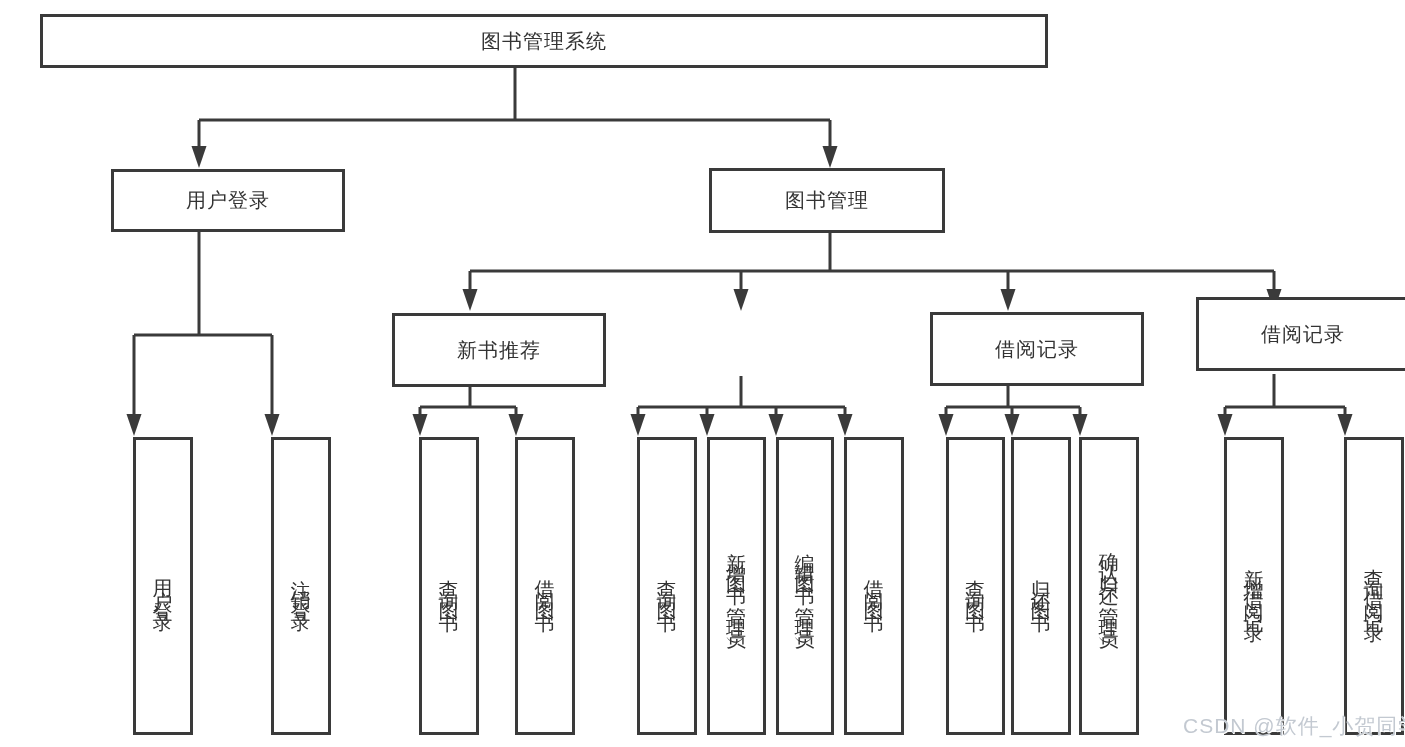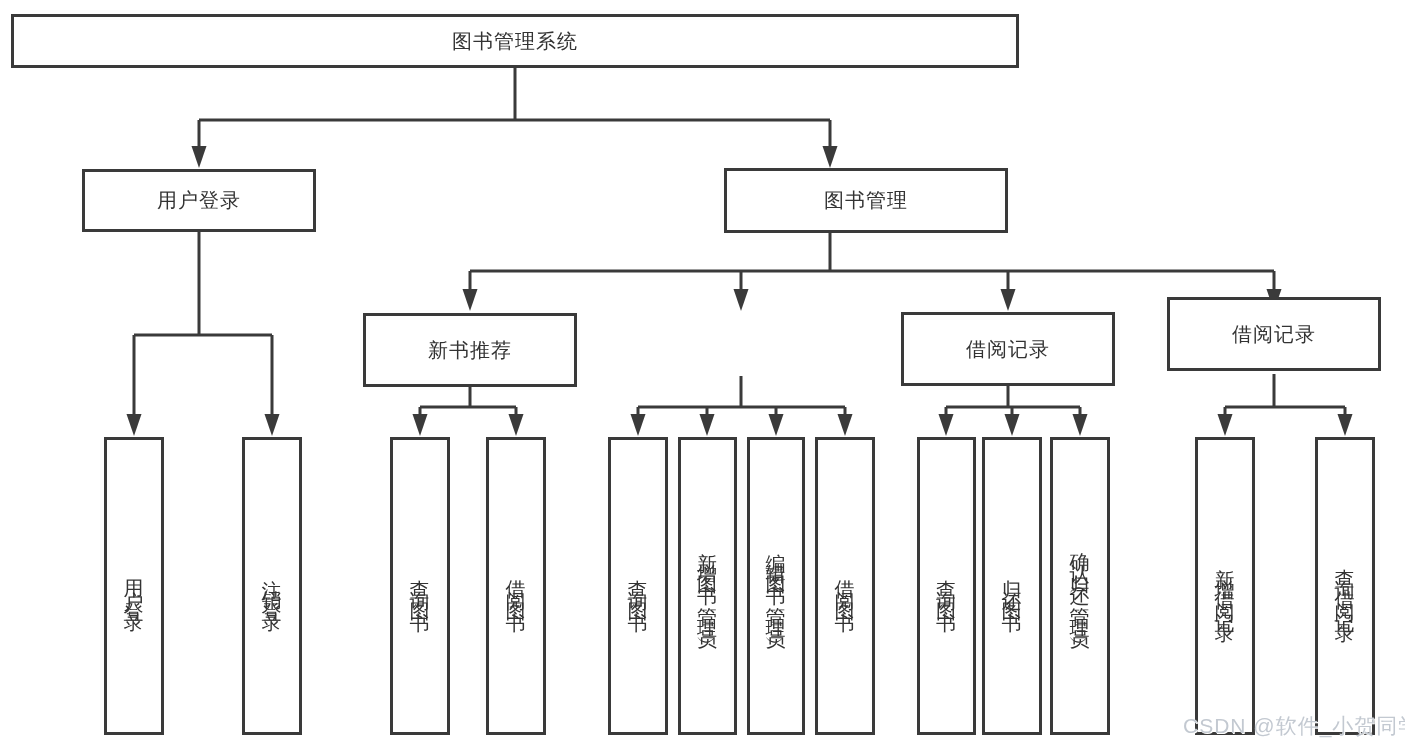--- a/index.html
+++ b/index.html
@@ -16,20 +16,21 @@
   .box{
     position:absolute;
     box-sizing:border-box;
     border:3px solid #3a3a3a;
     background:#ffffff;
     display:flex;
     align-items:center;
     justify-content:center;
     color:#333333;
     font-size:20px;
+    margin-left:29px;
   }
   .h span{letter-spacing:1px;white-space:nowrap;}
   .v span{
     writing-mode:vertical-lr;
     text-orientation:mixed;
     letter-spacing:11px;
     line-height:1;
   }
   .leaf{top:437px;height:298px;}
   .lvl3{top:313px;width:214px;height:74px;}
@@ -78,21 +79,21 @@
     <polygon points="1337.5,414 1352.5,414 1345,436"></polygon>
   </svg>
 
   <div class="box h" style="left:11px;top:14px;width:1008px;height:54px">
     <span>图书管理系统</span>
   </div>
 
   <div class="box h" style="left:82px;top:169px;width:234px;height:63px">
     <span>用户登录</span>
   </div>
-  <div class="box h" style="left:724px;top:168px;width:284px;height:65px">
+  <div class="box h" style="left:680px;top:168px;width:236px;height:65px">
     <span>图书管理</span>
   </div>
 
   <div class="box h lvl3" style="left:363px">
     <span>新书推荐</span>
   </div>
   <div class="box h lvl3" style="left:901px;top:312px">
     <span>借阅记录</span>
   </div>
   <div class="box h lvl3" style="left:1167px;top:297px">

